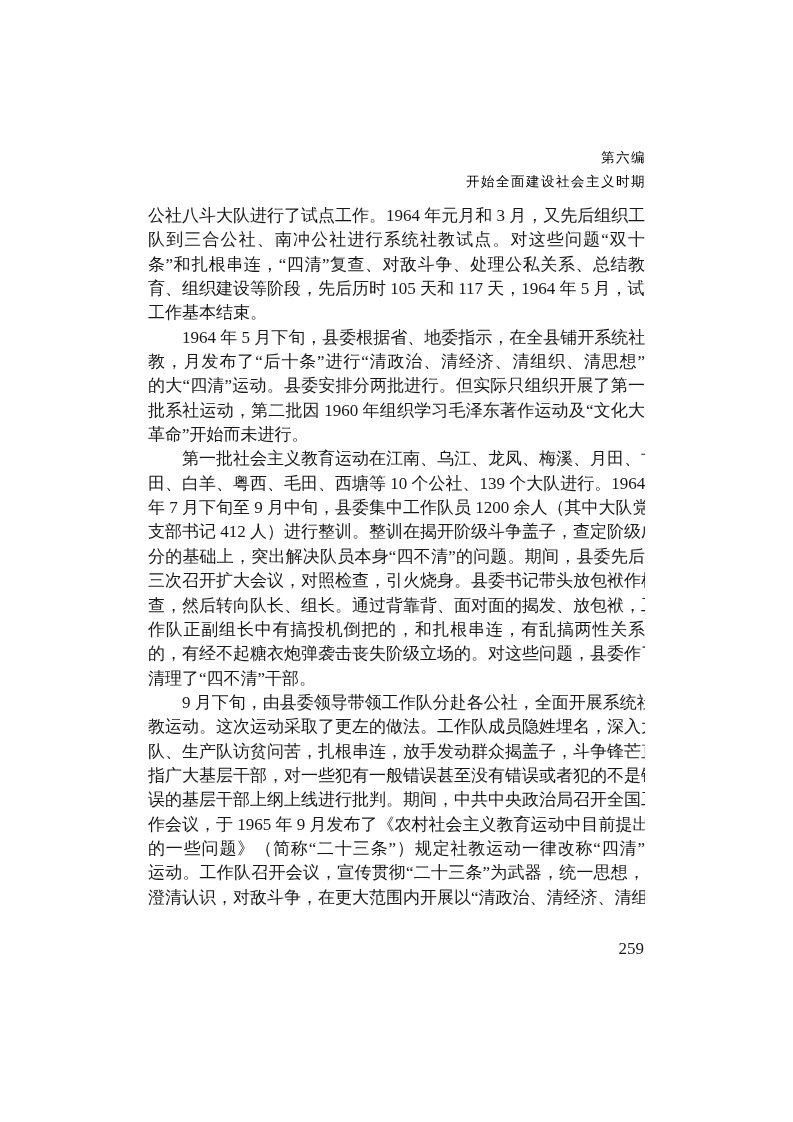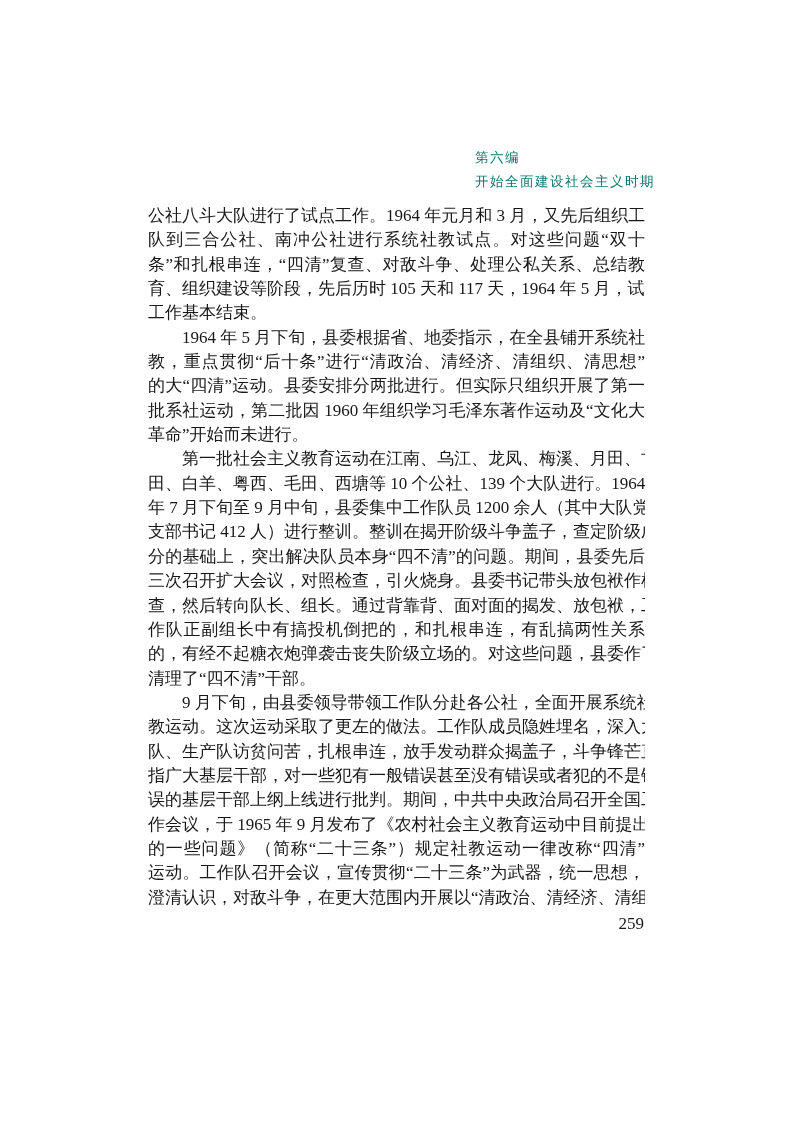--- a/index.html
+++ b/index.html
@@ -12,24 +12,25 @@
     width: 793px;
     height: 1122px;
     background: #ffffff;
     font-family: "Liberation Serif", "DejaVu Serif", serif;
     color: #1f1f1f;
     overflow: hidden;
   }
   .running-head {
     position: absolute;
     top: 146px;
-    right: 138px;
+    right: 147px;
+    text-align: right;
     font-size: 13.5px;
     line-height: 23.5px;
-    color: #0f766e;
+    color: #000000;
     letter-spacing: 1.5px;
   }
   .running-head .vol {
     display: block;
   }
   .running-head .section {
     display: block;
   }
   .body-text {
     position: absolute;
@@ -49,21 +50,21 @@
   }
   .line.end {
     text-align-last: left;
     white-space: normal;
   }
   .line.indent {
     text-indent: 2em;
   }
   .page-number {
     position: absolute;
-    top: 914px;
+    top: 939px;
     right: 149px;
     font-size: 17px;
     color: #181818;
   }
 </style>
 </head>
 <body>
 
 <div class="page">
 
@@ -74,21 +75,21 @@
 
   <div class="body-text">
 
     <div class="line">公社八斗大队进行了试点工作。1964 年元月和 3 月，又先后组织工作</div>
     <div class="line">队到三合公社、南冲公社进行系统社教试点。对这些问题“双十</div>
     <div class="line">条”和扎根串连，“四清”复查、对敌斗争、处理公私关系、总结教</div>
     <div class="line">育、组织建设等阶段，先后历时 105 天和 117 天，1964 年 5 月，试点</div>
     <div class="line end">工作基本结束。</div>
 
     <div class="line indent">1964 年 5 月下旬，县委根据省、地委指示，在全县铺开系统社</div>
-    <div class="line">教，重点贯彻“后十条”进行“清政治、清经济、清组织、清思想”</div>
+    <div class="line">教，月发布了“后十条”进行“清政治、清经济、清组织、清思想”</div>
     <div class="line">的大“四清”运动。县委安排分两批进行。但实际只组织开展了第一</div>
     <div class="line">批系社运动，第二批因 1960 年组织学习毛泽东著作运动及“文化大</div>
     <div class="line end">革命”开始而未进行。</div>
 
     <div class="line indent">第一批社会主义教育运动在江南、乌江、龙凤、梅溪、月田、甘</div>
     <div class="line">田、白羊、粤西、毛田、西塘等 10 个公社、139 个大队进行。1964</div>
     <div class="line">年 7 月下旬至 9 月中旬，县委集中工作队员 1200 余人（其中大队党</div>
     <div class="line">支部书记 412 人）进行整训。整训在揭开阶级斗争盖子，查定阶级成</div>
     <div class="line">分的基础上，突出解决队员本身“四不清”的问题。期间，县委先后</div>
     <div class="line">三次召开扩大会议，对照检查，引火烧身。县委书记带头放包袱作检</div>

